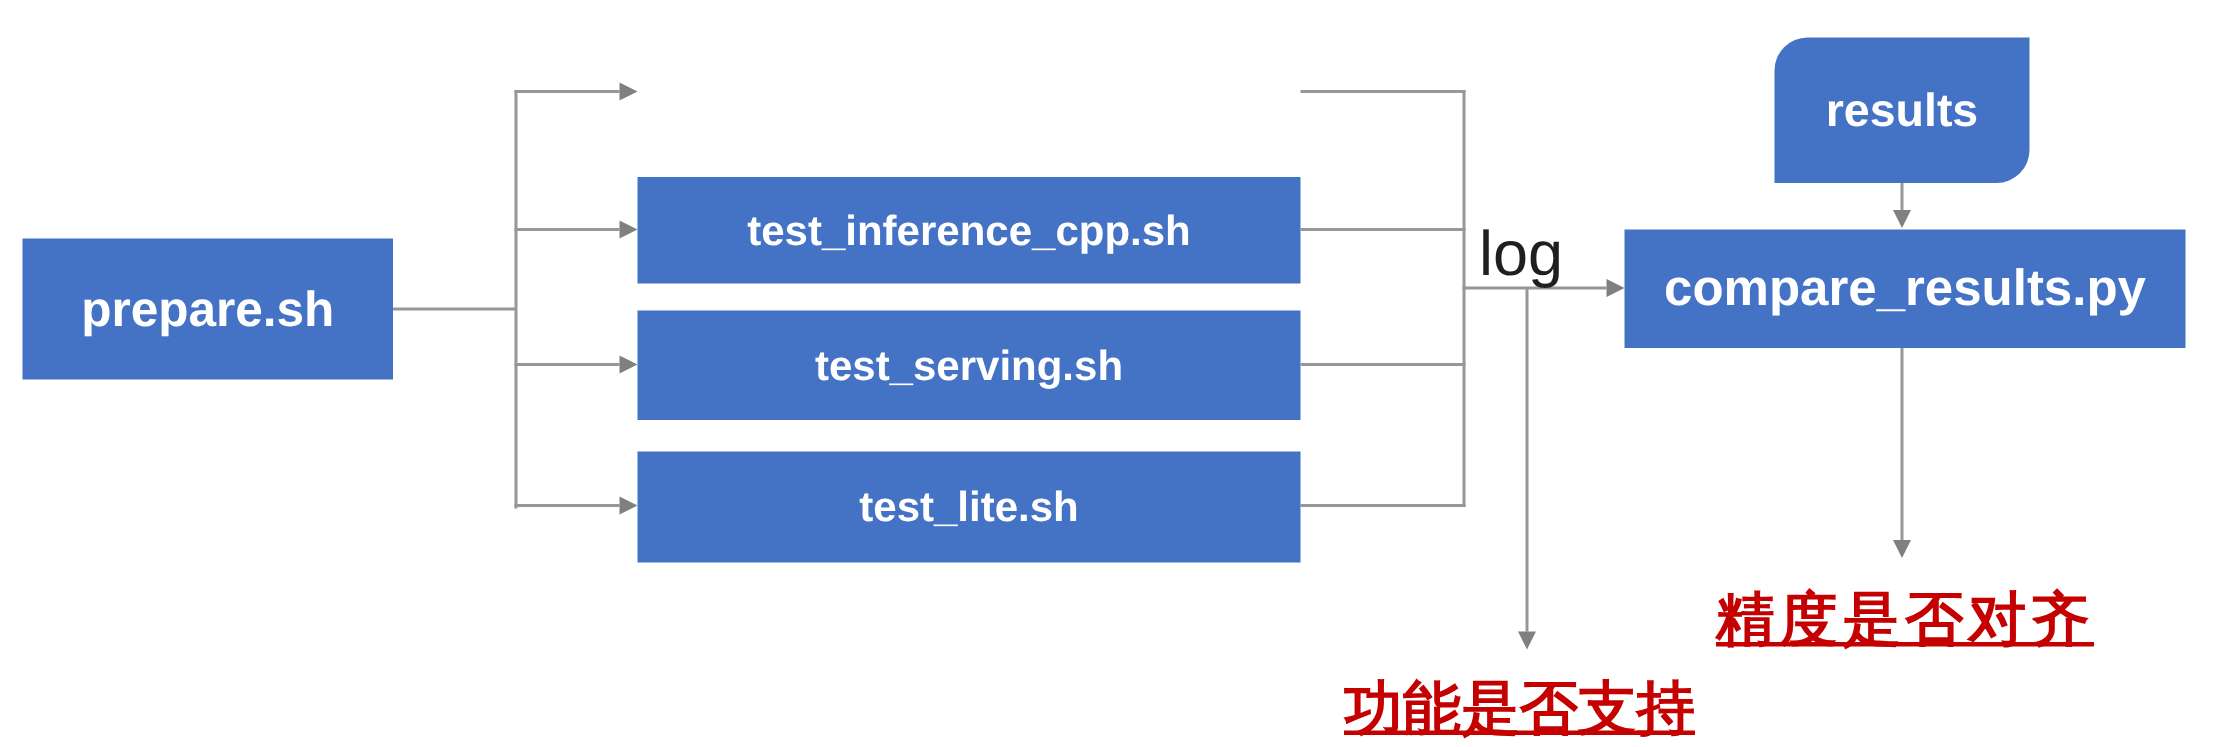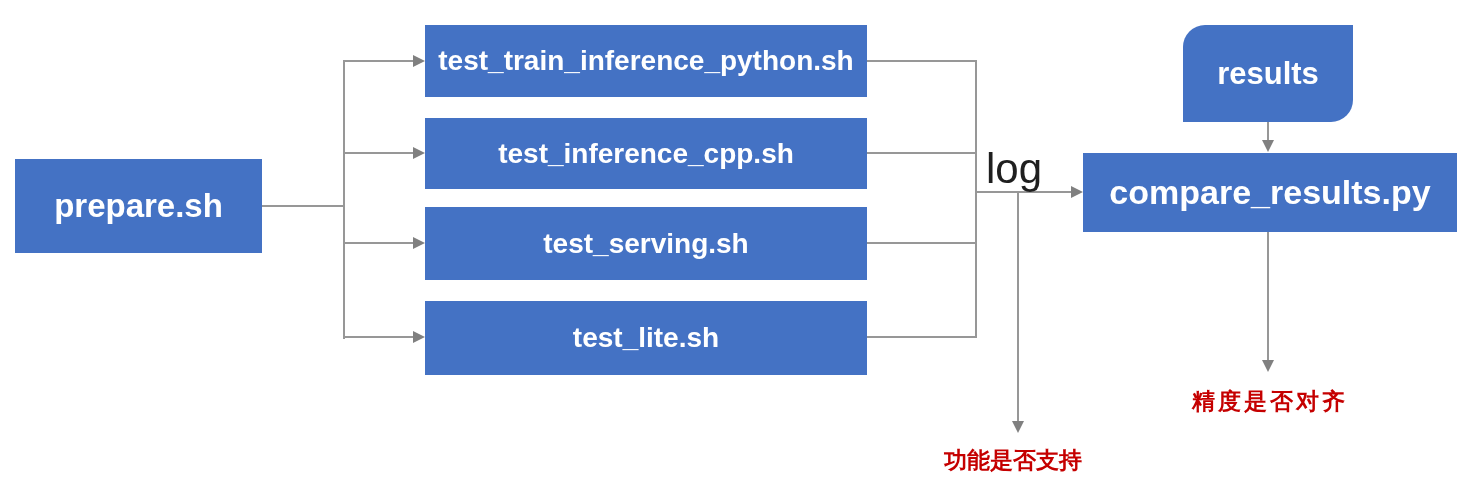--- a/index.html
+++ b/index.html
@@ -58,36 +58,34 @@
     position: absolute;
     color: var(--edge-label, #1f1f1f);
     font-size: 42px;
     font-weight: 400;
   }
   .annotation {
     position: absolute;
     width: 300px;
     text-align: center;
     color: var(--annotation, #C50000);
-    font-size: 23px;
+    font-size: 39px;
     font-weight: bold;
+    text-decoration: underline;
   }
   .annotation-accuracy { left: 1120px; top: 386px; letter-spacing: 3px; }
   .annotation-function { left: 863px;  top: 445px; }
 </style>
 </head>
 <body>
 
 <div class="canvas">
 
   <div class="node node-prepare">
     <span>prepare.sh</span>
-  </div>
-  <div class="node node-test node-t1">
-    <span>test_train_inference_python.sh</span>
   </div>
   <div class="node node-test node-t2">
     <span>test_inference_cpp.sh</span>
   </div>
   <div class="node node-test node-t3">
     <span>test_serving.sh</span>
   </div>
   <div class="node node-test node-t4">
     <span>test_lite.sh</span>
   </div>

